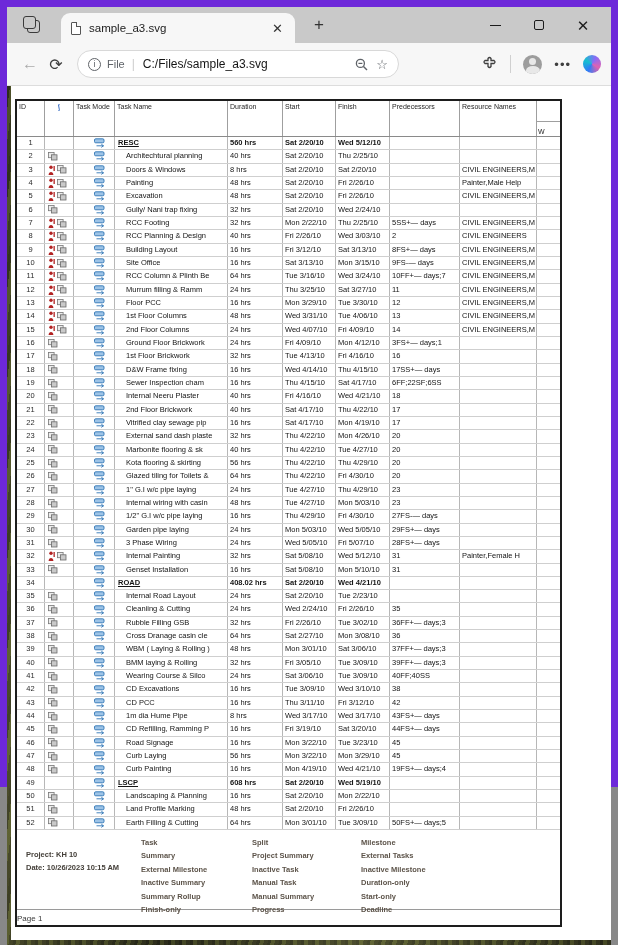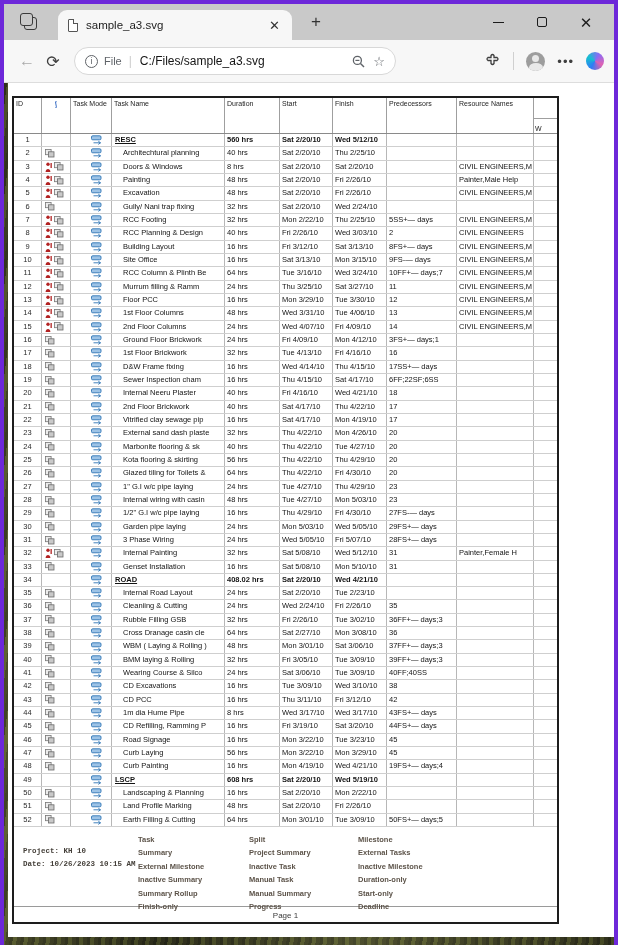--- a/index.html
+++ b/index.html
@@ -1,18 +1,18 @@
 <!DOCTYPE html>
 <html><head>
 <meta charset="utf-8">
 <style>
   * { box-sizing: border-box; margin: 0; padding: 0; }
   html,body { width:618px; height:945px; }
   body { font-family:"Liberation Sans", sans-serif; background:#888; }
-  .window { position:relative; width:618px; height:945px; background:#8b5cf6; border:4px solid #6d28d9; }
+  .window { position:relative; width:618px; height:787px; background:#8b5cf6; border:7px solid #6d28d9; }
 
   
   .titlebar { position:relative; height:36px; background:#c9c9c9; }
   .ws-icon { position:absolute; left:16px; top:9px; width:18px; height:18px; }
   .ws-icon .sq { position:absolute; border:1.6px solid #3a3a3a; border-radius:3px; width:13px; height:13px; background:transparent; }
   .ws-icon .sq.b { left:4px; top:4px; }
   .ws-icon .sq.a { left:0; top:0; background:#c9c9c9; }
   .tab { position:absolute; left:54px; top:6px; width:234px; height:30px; background:#f7f7f7; border-radius:9px 9px 0 0; display:flex; align-items:center; padding:0 10px; }
   .favicon { width:10px; height:13px; border:1.2px solid #555; border-radius:1px; background:#fff; position:relative; flex:0 0 auto; }
   .favicon:after { content:""; position:absolute; right:-1px; top:-1px; width:4px; height:4px; background:#f7f7f7; border-left:1.2px solid #555; border-bottom:1.2px solid #555; }
@@ -68,24 +68,24 @@
   .td:last-child { border-right:none; }
   .td.c { text-align:center; color:#2a2a2a; }
   .td.ind { display:flex; align-items:center; gap:2px; padding-left:3px; }
   .td.mode { display:flex; align-items:center; justify-content:flex-end; padding-right:7px; }
   .trow.summary .td.name, .trow.summary .td.dur, .trow.summary .td.start, .trow.summary .td.finish { font-weight:bold; }
   .td.name.lvl1 { padding-left:11px; }
   .td.name.lvl0 { padding-left:3px;text-decoration:underline; }
 
   
   .legend { position:relative; height:80px; border-bottom:1px solid #9a9a9a; }
-  .proj-block { position:absolute; left:9px; top:18px; font-size:7.5px; font-weight:bold; color:#45403a; line-height:13px;font-family:Liberation Mono, monospace; }
+  .proj-block { position:absolute; left:9px; top:18px; font-size:7.5px; font-weight:bold; color:#45403a; line-height:13px; }
   .leg-col { position:absolute; top:6px; font-size:7.5px; font-weight:bold; color:#5c5349; line-height:13.4px; }
   .leg-col.c1 { left:124px; } .leg-col.c2 { left:235px; } .leg-col.c3 { left:344px; }
-  .pagestrip { height:17px; display:flex; align-items:center; justify-content:center; font-size:8px; color:#3a3a3a; }
+  .pagestrip { height:17px; display:flex; align-items:center; justify-content:flex-start; font-size:8px; color:#3a3a3a; }
 </style>
 </head>
 <body>
 
 <div class="window">
 
   <div class="titlebar">
     <div class="ws-icon">
       <span class="sq b"></span>
       <span class="sq a"></span>

